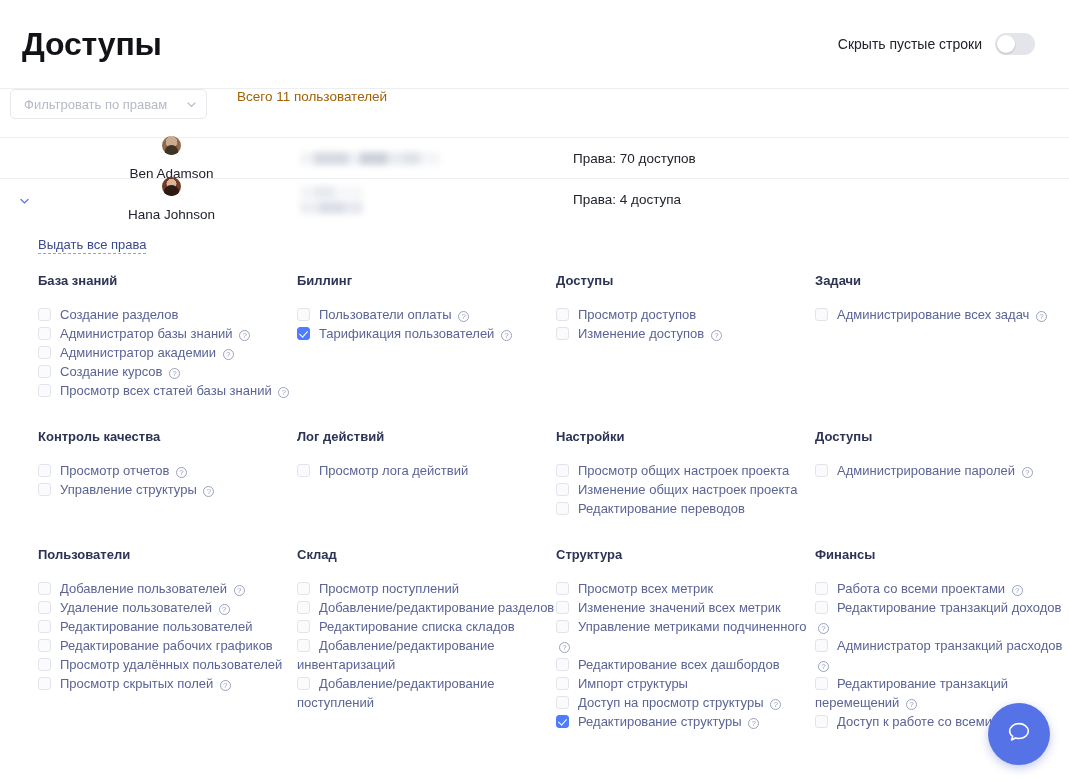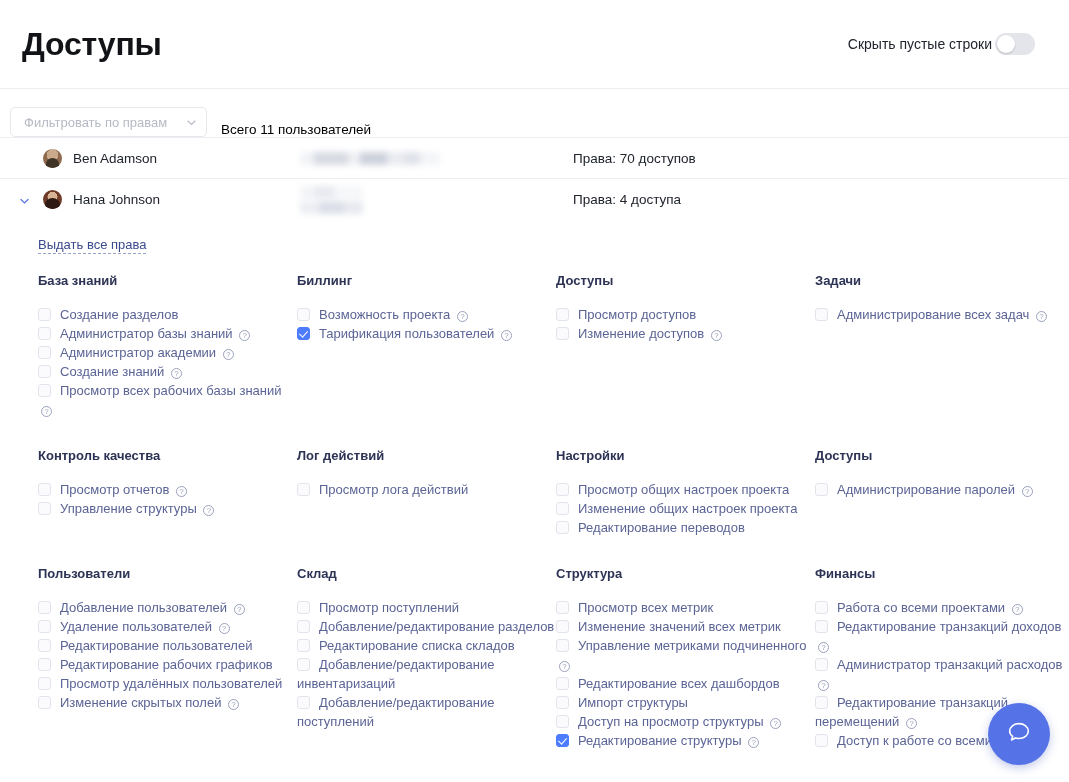--- a/index.html
+++ b/index.html
@@ -19,79 +19,79 @@
     justify-content: space-between;
     padding: 0 34px 0 22px;
     border-bottom: 1px solid #eceef2;
   }
   .page-title {
     font-size: 32px;
     font-weight: bold;
     color: #111317;
     letter-spacing: -0.2px;
   }
-  .header-right { display: flex; align-items: center; gap: 3px; }
+  .header-right { display: flex; align-items: center; gap: 13px; }
   .hide-empty-label { font-size: 14px; color: #20242c; }
   .toggle {
     width: 40px; height: 22px; border-radius: 11px;
     background: #e3e5ea;
     position: relative;
     flex: none;
     cursor: pointer;
   }
   .toggle .knob {
     position: absolute; top: 2px; left: 2px;
     width: 18px; height: 18px; border-radius: 50%;
     background: #ffffff;
     box-shadow: 0 1px 2px rgba(0,0,0,.18);
   }
 
   
   .filterbar {
     height: 49px;
     display: flex;
-    align-items: flex-end;
+    align-items: flex-start;
     padding: 0 22px 0 10px;
     border-bottom: 1px solid #eceef2;
-    gap: 14px;
+    gap: 30px;
   }
   .select {
     width: 197px; height: 30px;
     border: 1px solid #e6e8ed;
     border-radius: 5px;
     display: flex; align-items: center;
     padding: 0 9px 0 13px;
     cursor: pointer;
     background:#fff;
   }
   .select .ph {
     flex: 1;
     font-size: 13px;
     color: #b6bac4;
     white-space: nowrap;
   }
   .chev { width: 11px; height: 11px; flex:none; }
   .chev svg { display:block; }
-  .total-users { font-size: 13.5px; color: #000000; }
+  .total-users { font-size: 13.5px; color: #a16207; }
 
   
   .user-row {
     height: 41px;
     display: flex;
     align-items: center;
     border-bottom: 1px solid #eceef2;
     padding-left: 22px;
     position: relative;
   }
   .user-row.second { height: 41px; border-bottom: none; }
   .caret {
     position: absolute; left: 18px; top: 50%; transform: translateY(-50%);
     width: 13px; height: 13px; cursor:pointer;
   }
-  .u-name-cell { width: 278px; display: flex; align-items: center; gap: 11px; padding-left: 21px; }
+  .u-name-cell { width: 278px; display: flex; align-items: center; gap: 11px; padding-left: 21px; flex-direction: column; }
   .avatar {
     width: 19px; height: 19px; border-radius: 50%;
     flex: none; overflow: hidden; position: relative;
   }
   .avatar.a1 { background: radial-gradient(circle at 50% 32%, #caa98c 0 36%, #8d6a4e 37% 100%); }
   .avatar.a1::after {
     content:""; position:absolute; left:3px; top:9px; width:13px; height:12px;
     border-radius:50% 50% 40% 40%; background:#3f3326;
   }
   .avatar.a2 { background: radial-gradient(circle at 50% 36%, #d8b395 0 32%, #6d3b28 33% 100%); }
@@ -253,28 +253,28 @@
 
   <div><span class="grant-all">Выдать все права</span></div>
 
   <div class="perm-grid" id="perm-grid">
       <div class="perm-col">
         <div class="group-title">База знаний</div>
         <div class="perm-list">
           <div class="perm-item"><span class="cb"></span><span>Создание разделов</span></div>
           <div class="perm-item"><span class="cb"></span><span>Администратор базы знаний</span> <span class="q">?</span></div>
           <div class="perm-item"><span class="cb"></span><span>Администратор академии</span> <span class="q">?</span></div>
-          <div class="perm-item"><span class="cb"></span><span>Создание знаний</span> <span class="q">?</span></div>
-          <div class="perm-item"><span class="cb"></span><span>Просмотр всех рабочих базы знаний</span> <span class="q">?</span></div>
+          <div class="perm-item"><span class="cb"></span><span>Создание курсов</span> <span class="q">?</span></div>
+          <div class="perm-item"><span class="cb"></span><span>Просмотр всех статей базы знаний</span> <span class="q">?</span></div>
         </div>
       </div>
       <div class="perm-col">
         <div class="group-title">Биллинг</div>
         <div class="perm-list">
-          <div class="perm-item"><span class="cb"></span><span>Возможность проекта</span> <span class="q">?</span></div>
+          <div class="perm-item"><span class="cb"></span><span>Пользователи оплаты</span> <span class="q">?</span></div>
           <div class="perm-item"><span class="cb checked"></span><span>Тарификация пользователей</span> <span class="q">?</span></div>
         </div>
       </div>
       <div class="perm-col">
         <div class="group-title">Доступы</div>
         <div class="perm-list">
           <div class="perm-item"><span class="cb"></span><span>Просмотр доступов</span></div>
           <div class="perm-item"><span class="cb"></span><span>Изменение доступов</span> <span class="q">?</span></div>
         </div>
       </div>
@@ -312,21 +312,21 @@
         </div>
       </div>
       <div class="perm-col">
         <div class="group-title">Пользователи</div>
         <div class="perm-list">
           <div class="perm-item"><span class="cb"></span><span>Добавление пользователей</span> <span class="q">?</span></div>
           <div class="perm-item"><span class="cb"></span><span>Удаление пользователей</span> <span class="q">?</span></div>
           <div class="perm-item"><span class="cb"></span><span>Редактирование пользователей</span></div>
           <div class="perm-item"><span class="cb"></span><span>Редактирование рабочих графиков</span></div>
           <div class="perm-item"><span class="cb"></span><span>Просмотр удалённых пользователей</span></div>
-          <div class="perm-item"><span class="cb"></span><span>Изменение скрытых полей</span> <span class="q">?</span></div>
+          <div class="perm-item"><span class="cb"></span><span>Просмотр скрытых полей</span> <span class="q">?</span></div>
         </div>
       </div>
       <div class="perm-col">
         <div class="group-title">Склад</div>
         <div class="perm-list">
           <div class="perm-item"><span class="cb"></span><span>Просмотр поступлений</span></div>
           <div class="perm-item"><span class="cb"></span><span>Добавление/редактирование разделов</span></div>
           <div class="perm-item"><span class="cb"></span><span>Редактирование списка складов</span></div>
           <div class="perm-item"><span class="cb"></span><span>Добавление/редактирование инвентаризаций</span></div>
           <div class="perm-item"><span class="cb"></span><span>Добавление/редактирование поступлений</span></div>

